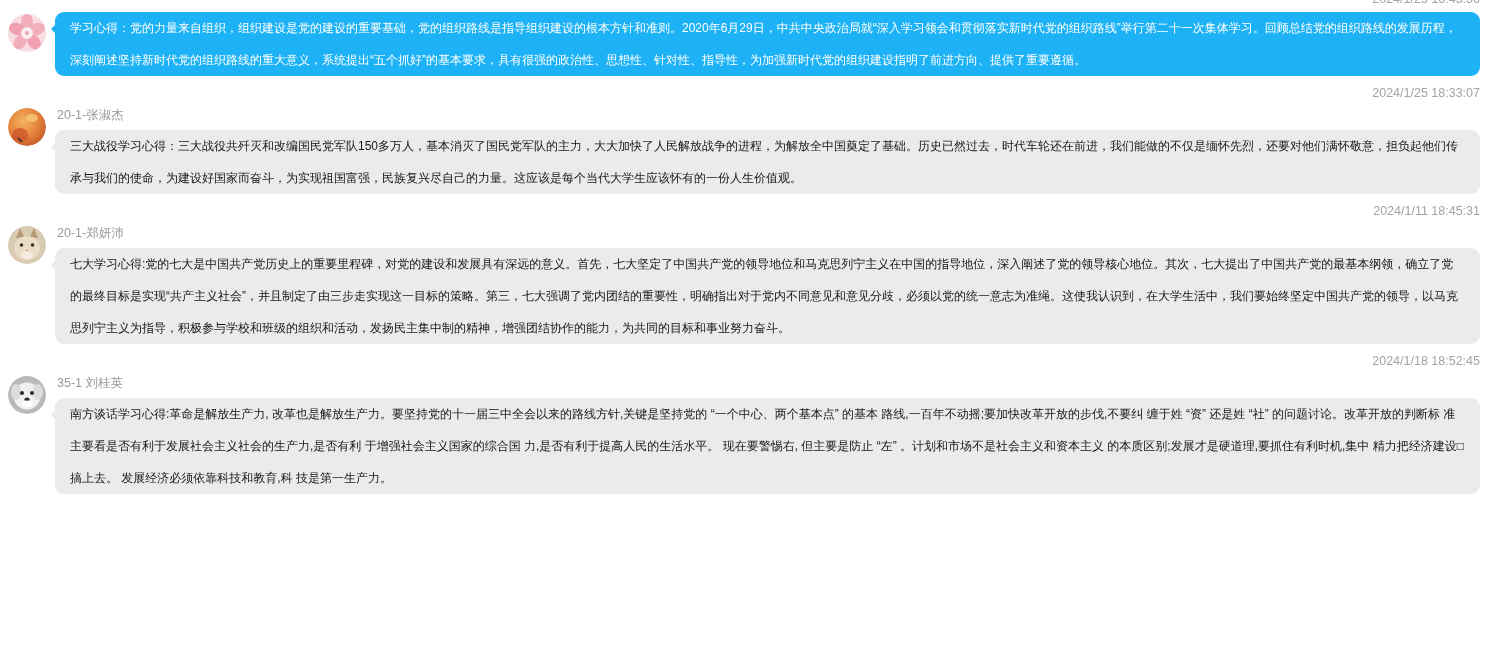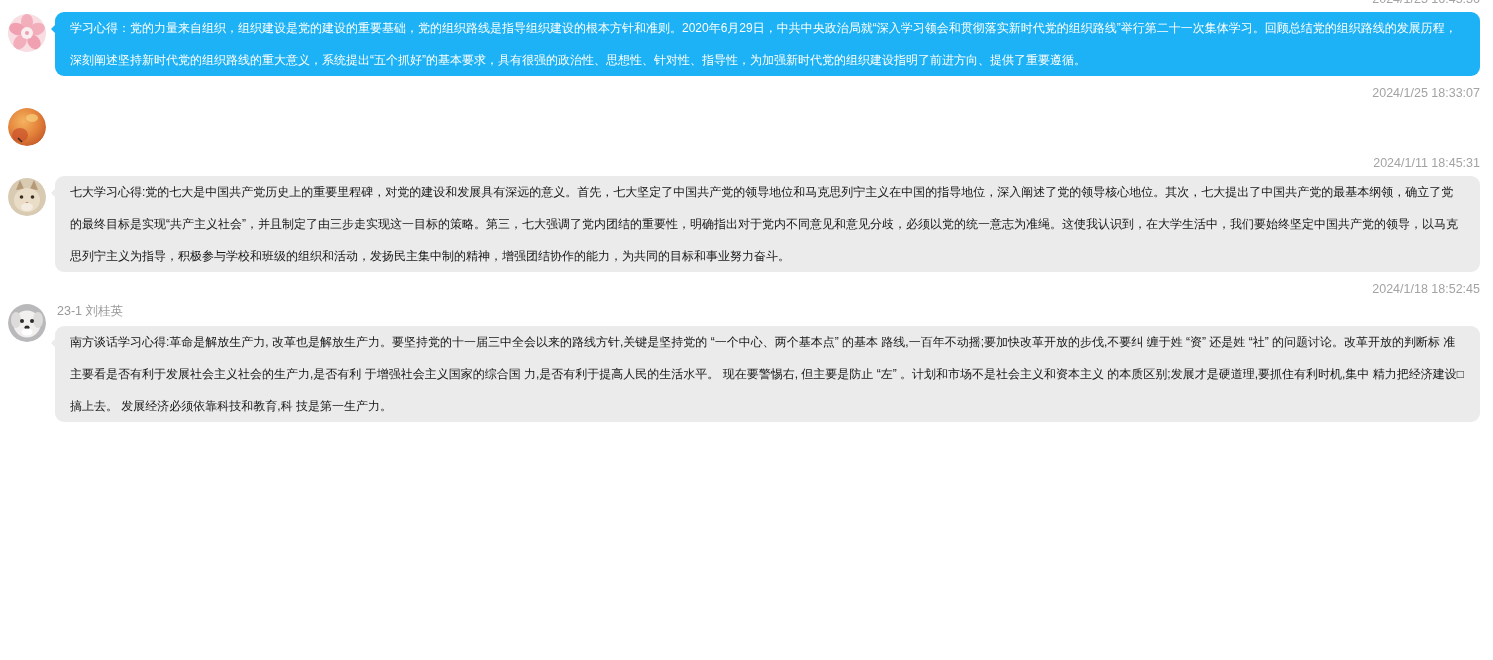--- a/index.html
+++ b/index.html
@@ -89,20 +89,22 @@
           </defs>
           <g clip-path="url(#c1)">
             <rect width="38" height="38" fill="url(#g1)"></rect>
             <ellipse cx="12" cy="27" rx="8" ry="7" fill="#c9502b" opacity="0.7"></ellipse>
             <path d="M10 30 L14 34" stroke="#3c2a1a" stroke-width="1.6"></path>
             <ellipse cx="24" cy="10" rx="6" ry="4" fill="#f6c878" opacity="0.8"></ellipse>
           </g>
         </svg>
       </div>
       <div class="content">
+        <div class="name">20-1-张淑杰</div>
+        <div class="bubble other">三大战役学习心得：三大战役共歼灭和改编国民党军队150多万人，基本消灭了国民党军队的主力，大大加快了人民解放战争的进程，为解放全中国奠定了基础。历史已然过去，时代车轮还在前进，我们能做的不仅是缅怀先烈，还要对他们满怀敬意，担负起他们传承与我们的使命，为建设好国家而奋斗，为实现祖国富强，民族复兴尽自己的力量。这应该是每个当代大学生应该怀有的一份人生价值观。</div>
       </div>
     </div>
   </div>
 
   <div class="group">
     <div class="ts">2024/1/11 18:45:31</div>
     <div class="msg-row">
       <div class="avatar">
         <svg width="38" height="38" viewBox="0 0 38 38">
           <defs>
@@ -116,20 +118,21 @@
             <polygon points="30,12 26,2 22,11" fill="#b59a78"></polygon>
             <ellipse cx="19" cy="22" rx="13" ry="12" fill="#e9ddc8"></ellipse>
             <circle cx="13.5" cy="19" r="1.8" fill="#3a2e22"></circle>
             <circle cx="24.5" cy="19" r="1.8" fill="#3a2e22"></circle>
             <polygon points="17.5,24 20.5,24 19,26.2" fill="#c98a7d"></polygon>
             <ellipse cx="19" cy="29" rx="6" ry="4" fill="#f4ece0"></ellipse>
           </g>
         </svg>
       </div>
       <div class="content">
+        <div class="name">20-1-郑妍沛</div>
         <div class="bubble other">七大学习心得:党的七大是中国共产党历史上的重要里程碑，对党的建设和发展具有深远的意义。首先，七大坚定了中国共产党的领导地位和马克思列宁主义在中国的指导地位，深入阐述了党的领导核心地位。其次，七大提出了中国共产党的最基本纲领，确立了党的最终目标是实现“共产主义社会”，并且制定了由三步走实现这一目标的策略。第三，七大强调了党内团结的重要性，明确指出对于党内不同意见和意见分歧，必须以党的统一意志为准绳。这使我认识到，在大学生活中，我们要始终坚定中国共产党的领导，以马克思列宁主义为指导，积极参与学校和班级的组织和活动，发扬民主集中制的精神，增强团结协作的能力，为共同的目标和事业努力奋斗。</div>
       </div>
     </div>
   </div>
 
   <div class="group">
     <div class="ts">2024/1/18 18:52:45</div>
     <div class="msg-row">
       <div class="avatar">
         <svg width="38" height="38" viewBox="0 0 38 38">
@@ -144,19 +147,19 @@
             <ellipse cx="8" cy="16" rx="5" ry="8" fill="#dddcda"></ellipse>
             <ellipse cx="30" cy="16" rx="5" ry="8" fill="#dddcda"></ellipse>
             <circle cx="14" cy="17" r="2" fill="#2b2b2b"></circle>
             <circle cx="24" cy="17" r="2" fill="#2b2b2b"></circle>
             <ellipse cx="19" cy="23.5" rx="2.6" ry="2" fill="#2b2b2b"></ellipse>
             <ellipse cx="19" cy="28" rx="5.5" ry="3.5" fill="#ffffff"></ellipse>
           </g>
         </svg>
       </div>
       <div class="content">
-        <div class="name">23-1 刘桂英</div>
+        <div class="name">35-1 刘桂英</div>
         <div class="bubble other">南方谈话学习心得:革命是解放生产力, 改革也是解放生产力。要坚持党的十一届三中全会以来的路线方针,关键是坚持党的 “一个中心、两个基本点” 的基本 路线,一百年不动摇;要加快改革开放的步伐,不要纠 缠于姓 “资” 还是姓 “社” 的问题讨论。改革开放的判断标 准主要看是否有利于发展社会主义社会的生产力,是否有利 于增强社会主义国家的综合国 力,是否有利于提高人民的生活水平。 现在要警惕右, 但主要是防止 “左” 。计划和市场不是社会主义和资本主义 的本质区别;发展才是硬道理,要抓住有利时机,集中 精力把经济建设□搞上去。 发展经济必须依靠科技和教育,科 技是第一生产力。</div>
       </div>
     </div>
   </div>
 
 </div>
 
 </body></html>

